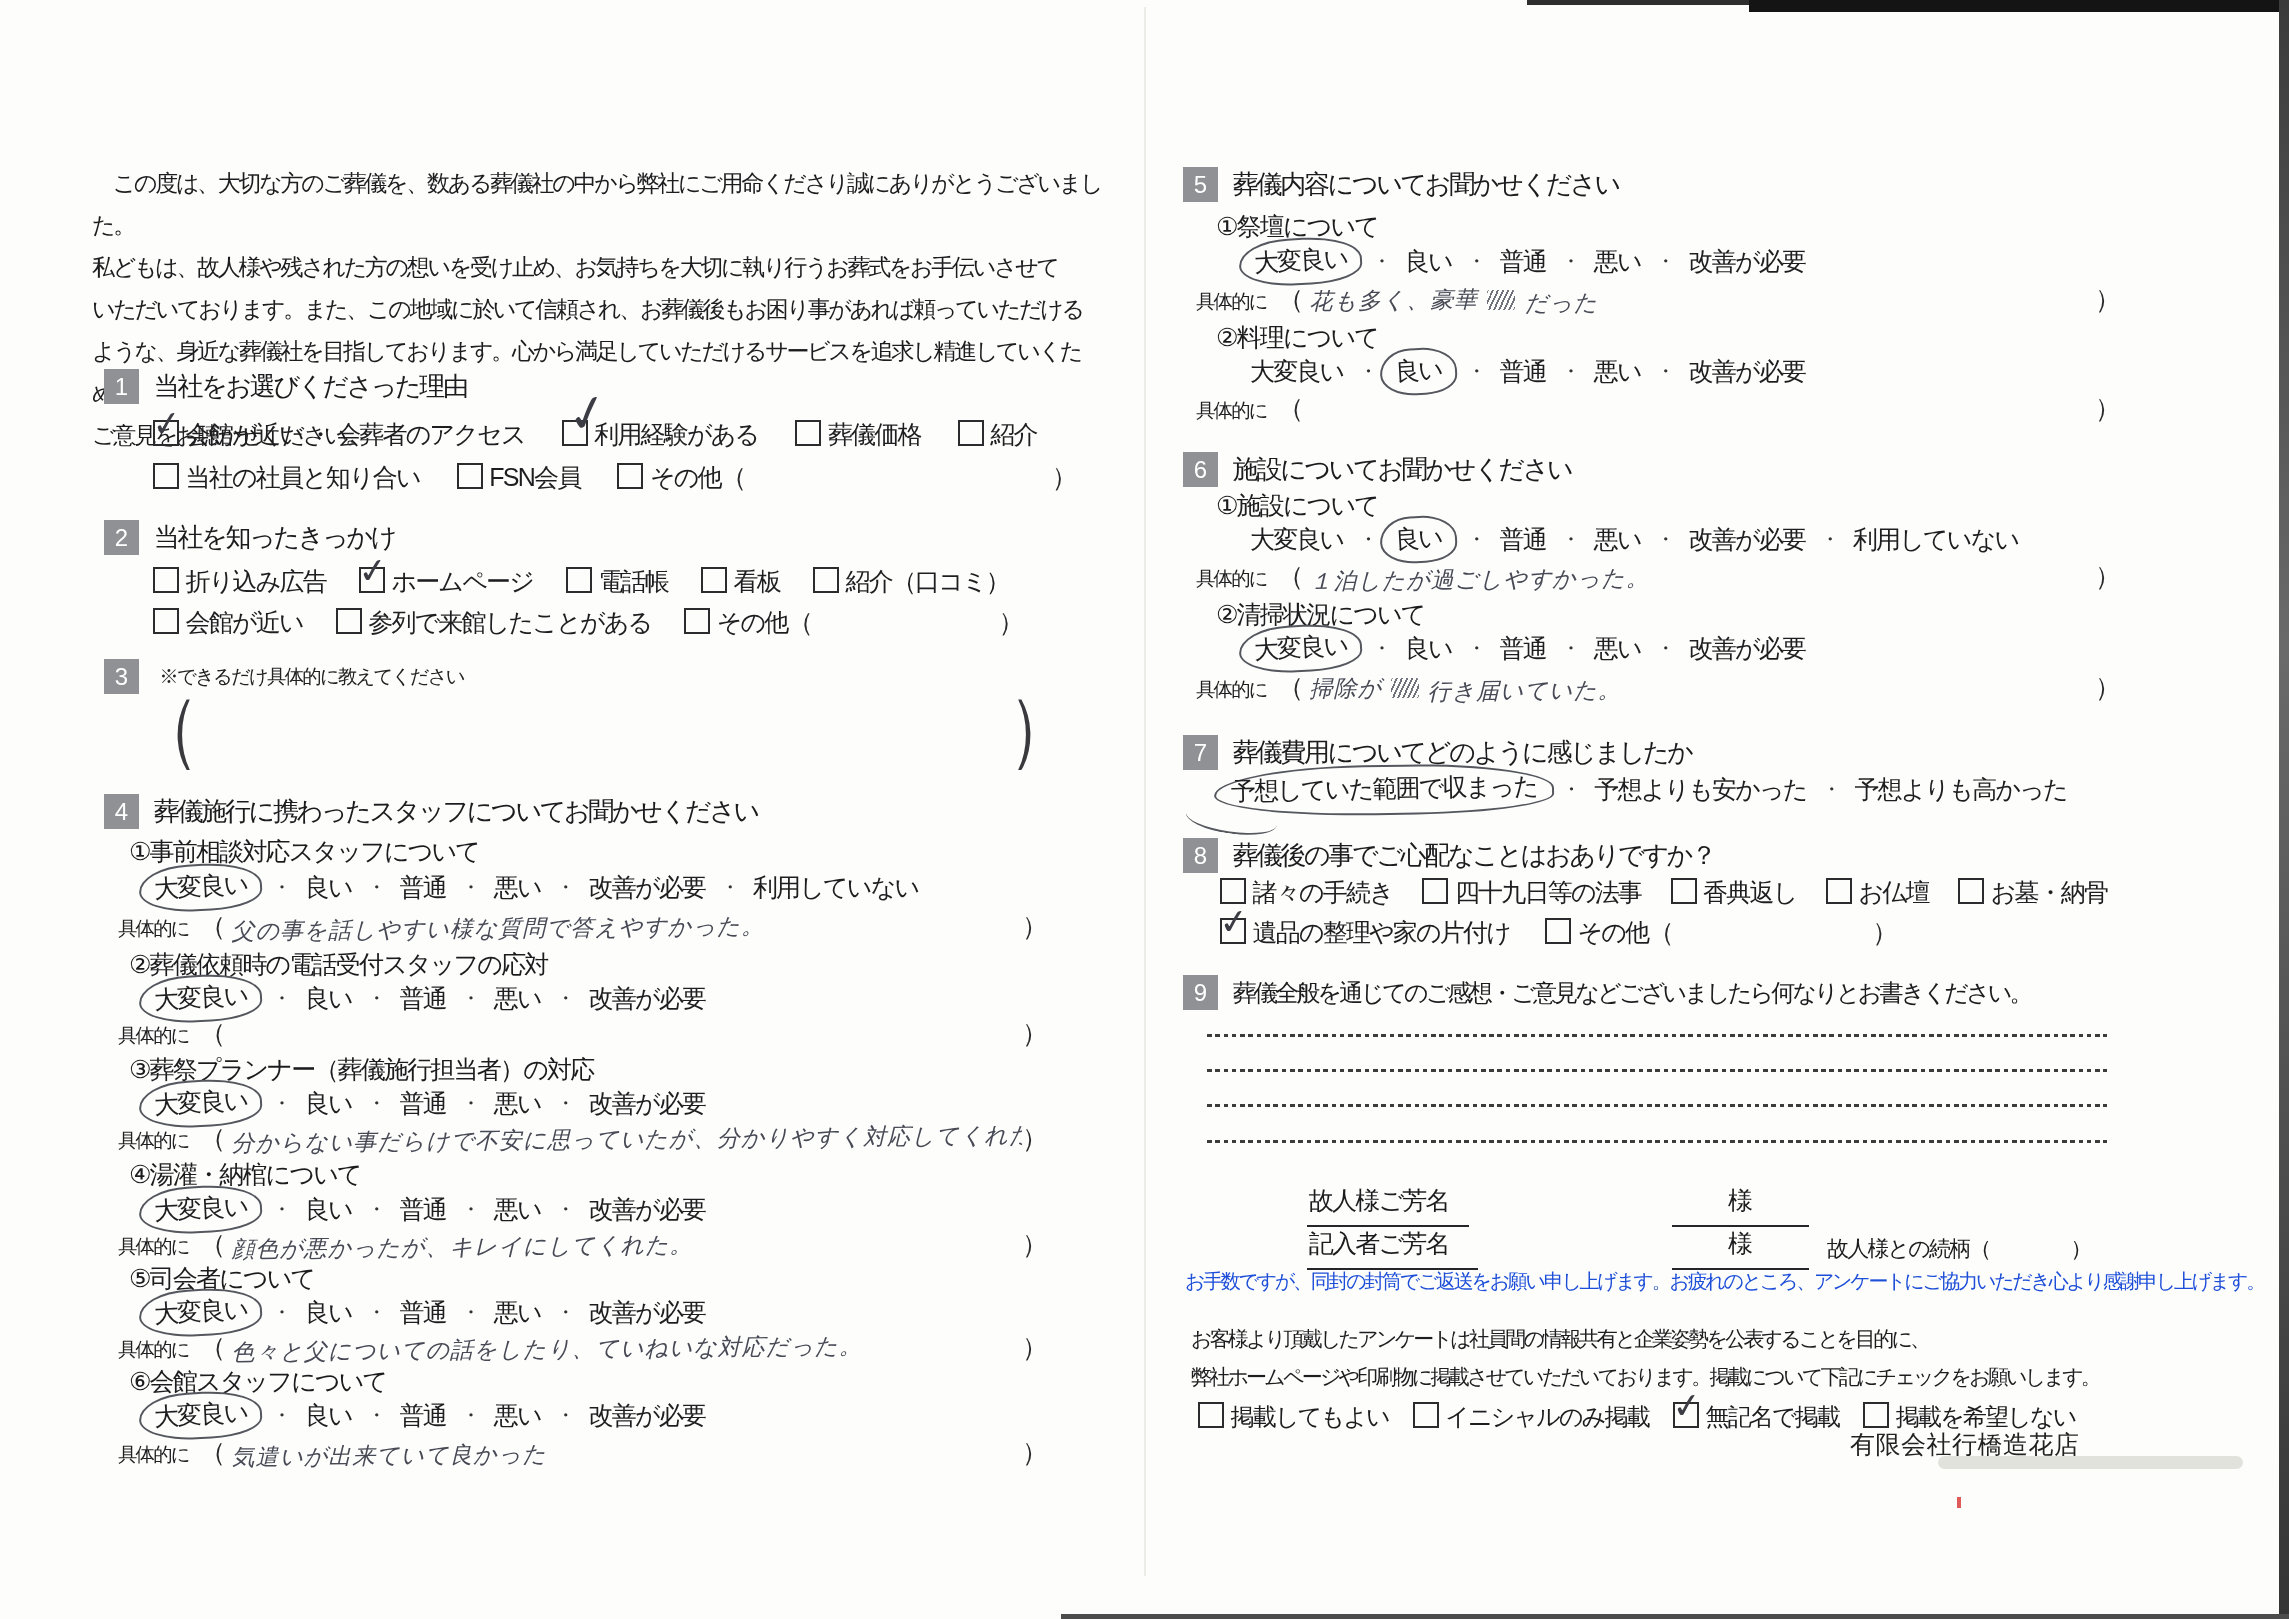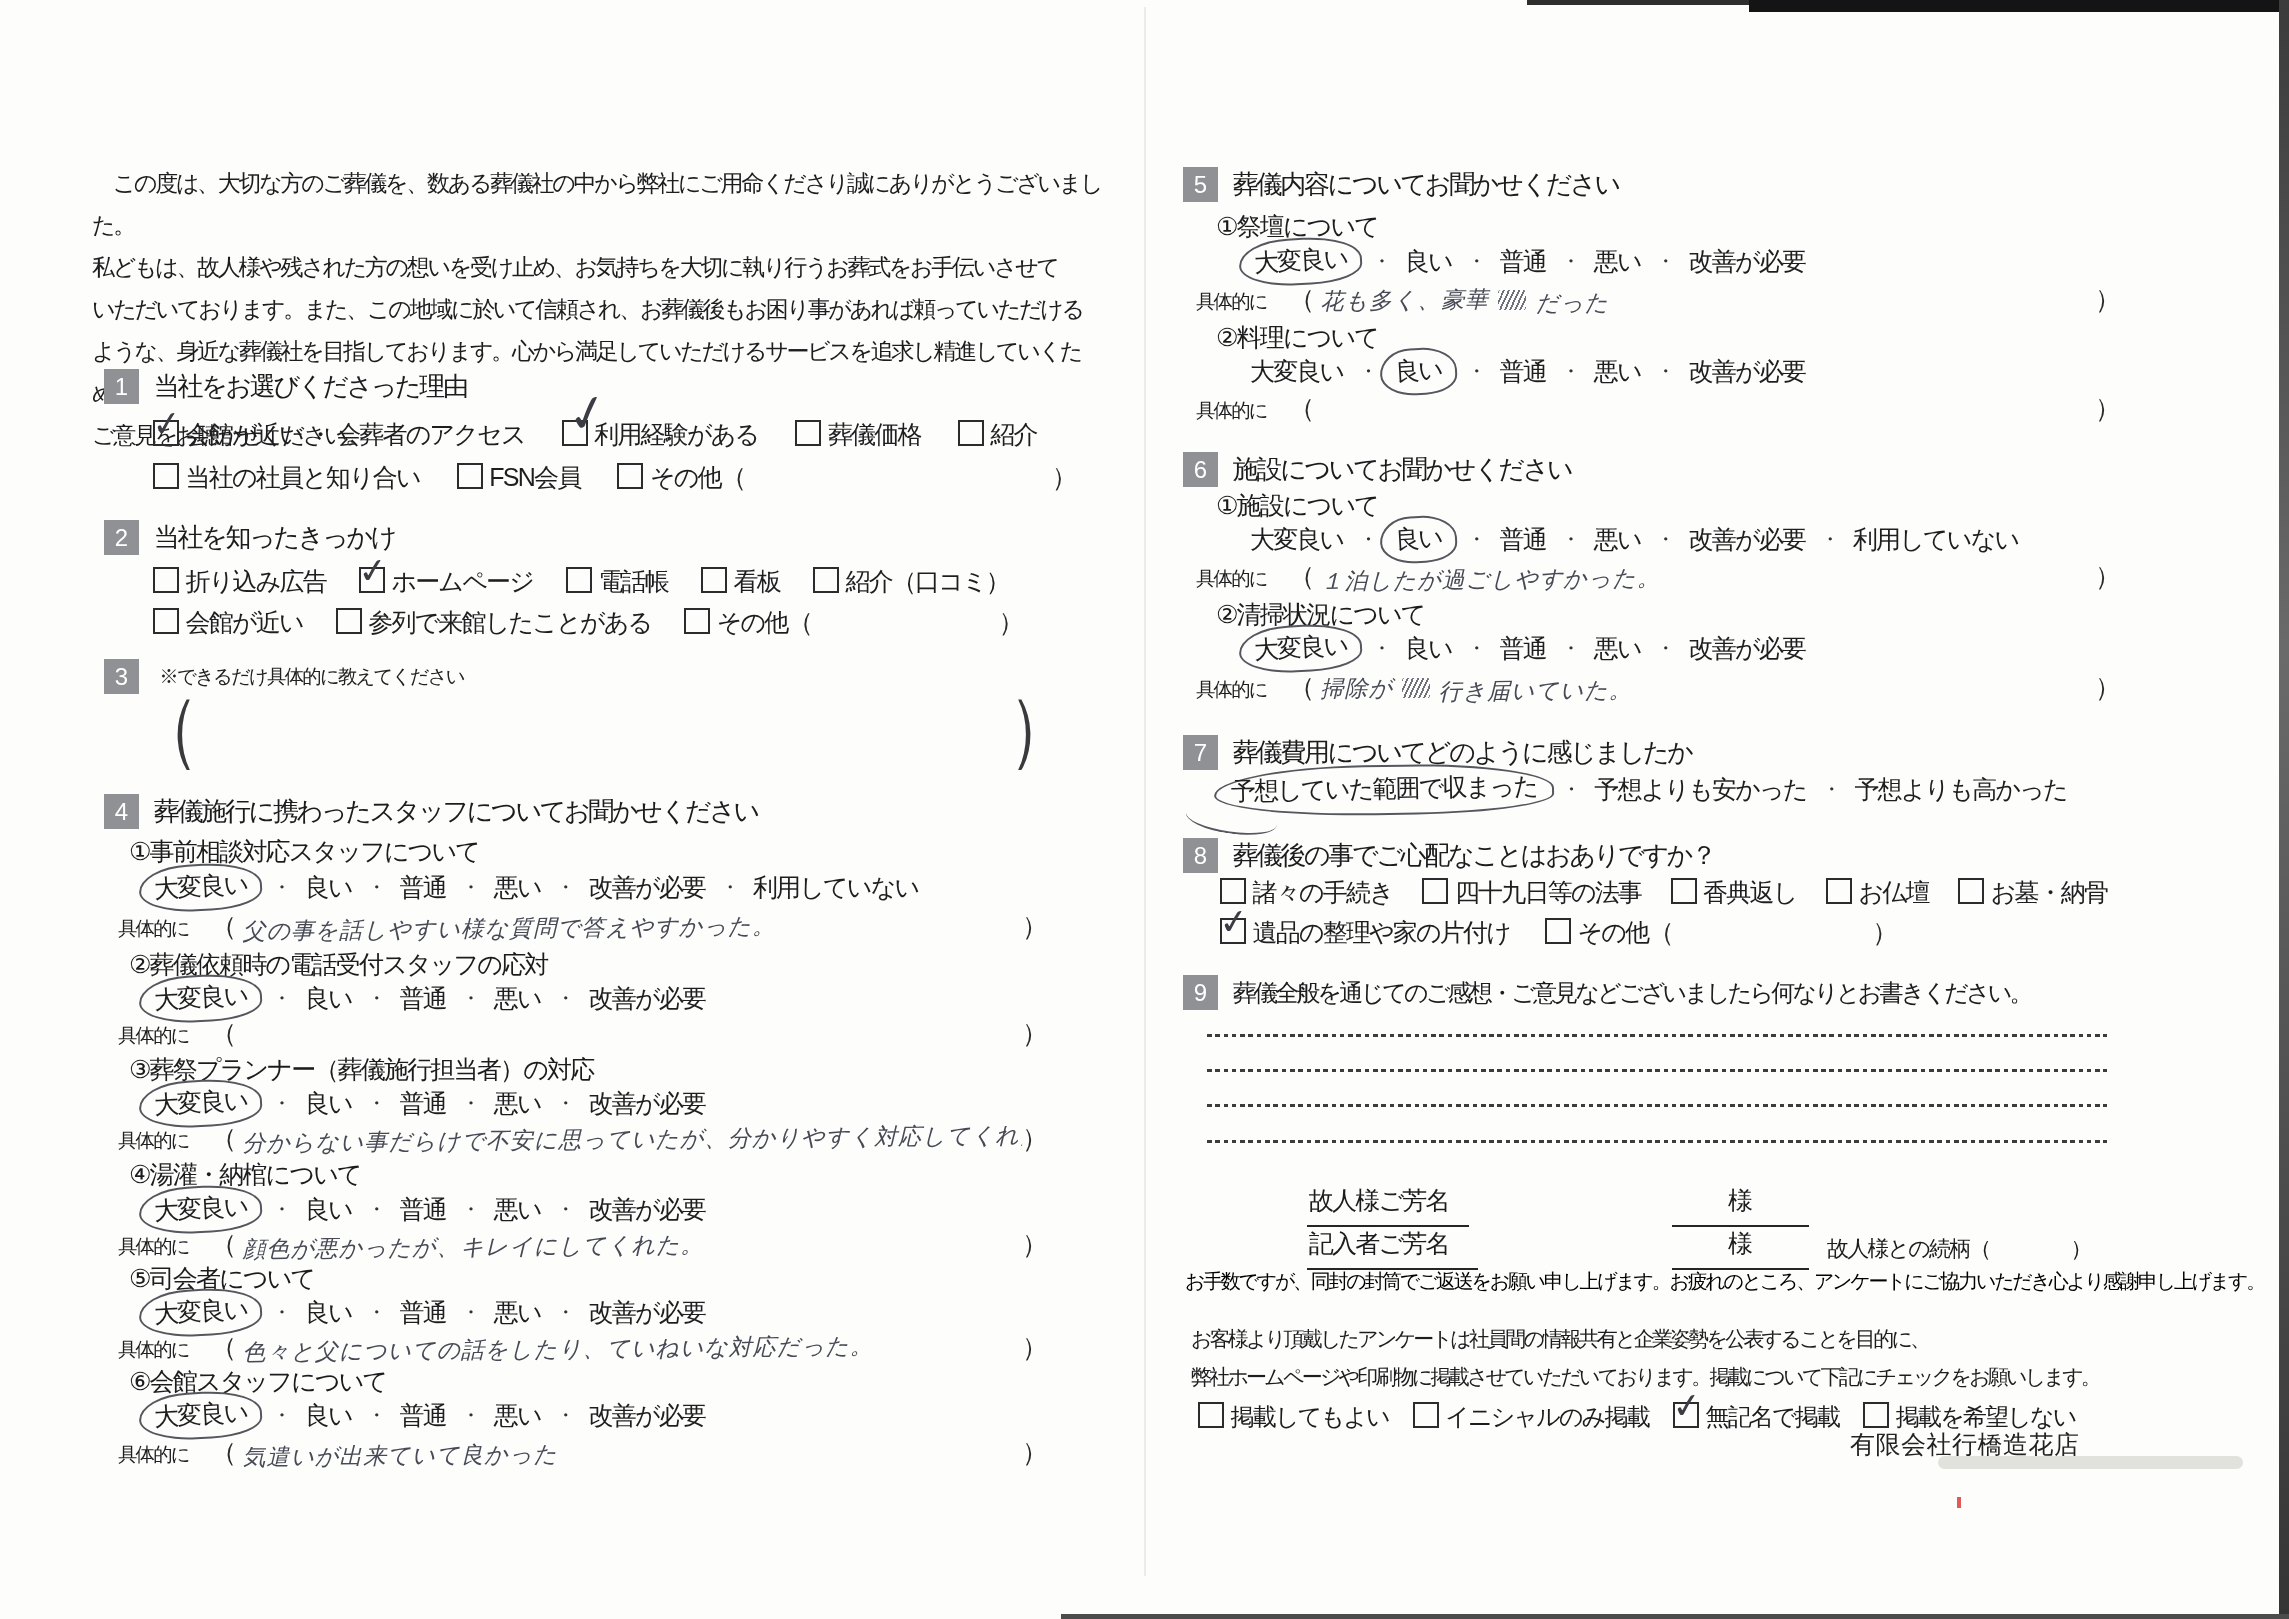--- a/index.html
+++ b/index.html
@@ -48,21 +48,21 @@
     position:relative;border:2.8px solid #55575e;
     border-radius:50% 50% 46% 54% / 64% 58% 42% 50%;
     padding:4.6px 14.8px 8.3px;margin:-8.3px -7.4px -8.3px -13px;transform:rotate(-1deg);
   }
   .circ7::after{
     content:"";position:absolute;left:-31px;bottom:-18.5px;width:92px;height:28px;
     border-bottom:2.8px solid #55575e;border-radius:0 0 50% 50%;transform:rotate(9deg);
   }
   
   .cmt{position:absolute;display:flex;align-items:baseline;white-space:nowrap;}
-  .clbl{font-size:19.4px;letter-spacing:-1.8px;margin-right:22px;color:#1e1e20;flex:none;}
+  .clbl{font-size:19.4px;letter-spacing:-1.8px;margin-right:11px;color:#1e1e20;flex:none;}
   .hw{
     flex:1;font-size:23px;font-style:italic;letter-spacing:0.9px;color:#474a55;
     transform:rotate(-0.6deg);padding:0 5.5px;overflow:hidden;
   }
   .hw2{flex:none;}
   .scrib{
     display:inline-block;width:28px;height:20px;margin:0 3.7px;align-self:center;
     background:repeating-linear-gradient(115deg,#565a64 0 1.8px,transparent 1.8px 4.6px);
     border-radius:2.8px;opacity:.85;
   }
@@ -74,21 +74,21 @@
   
   .dotline{
     position:absolute;height:3.2px;
     background-image:repeating-linear-gradient(90deg,#3c3c3c 0 4.6px,transparent 4.6px 8.3px);
   }
   
   .nm{position:absolute;font-size:25px;letter-spacing:-1.8px;border-bottom:2.8px solid #26262a;padding:0 5.5px 8.3px 1.8px;white-space:nowrap;color:#1c1c1e;}
   .nmblank{position:absolute;font-size:25px;border-bottom:2.8px solid #26262a;padding-bottom:8.3px;text-align:center;white-space:nowrap;color:#1c1c1e;}
   .rel{position:absolute;font-size:22px;letter-spacing:-1.8px;white-space:nowrap;color:#1c1c1e;}
   
-  .small{position:absolute;font-size:20px;letter-spacing:-2.3px;white-space:nowrap;color:#000000;}
+  .small{position:absolute;font-size:20px;letter-spacing:-2.3px;white-space:nowrap;color:#1d4ed8;}
   .pub{position:absolute;font-size:21px;letter-spacing:-2.8px;white-space:nowrap;color:#1d1d1f;}
   .pubrow{position:absolute;display:flex;gap:24px;font-size:24px;letter-spacing:-1.8px;white-space:nowrap;align-items:baseline;color:#1d1d1f;}
   .company{position:absolute;font-size:25px;letter-spacing:0.5px;white-space:nowrap;color:#222;}
   
   .artifact{position:absolute;}
 </style>
 </head>
 <body>
 
 <div class="abs" id="intro" style="left:92px;top:162px;width:1024px">　この度は、大切な方のご葬儀を、数ある葬儀社の中から弊社にご用命くださり誠にありがとうございました。

